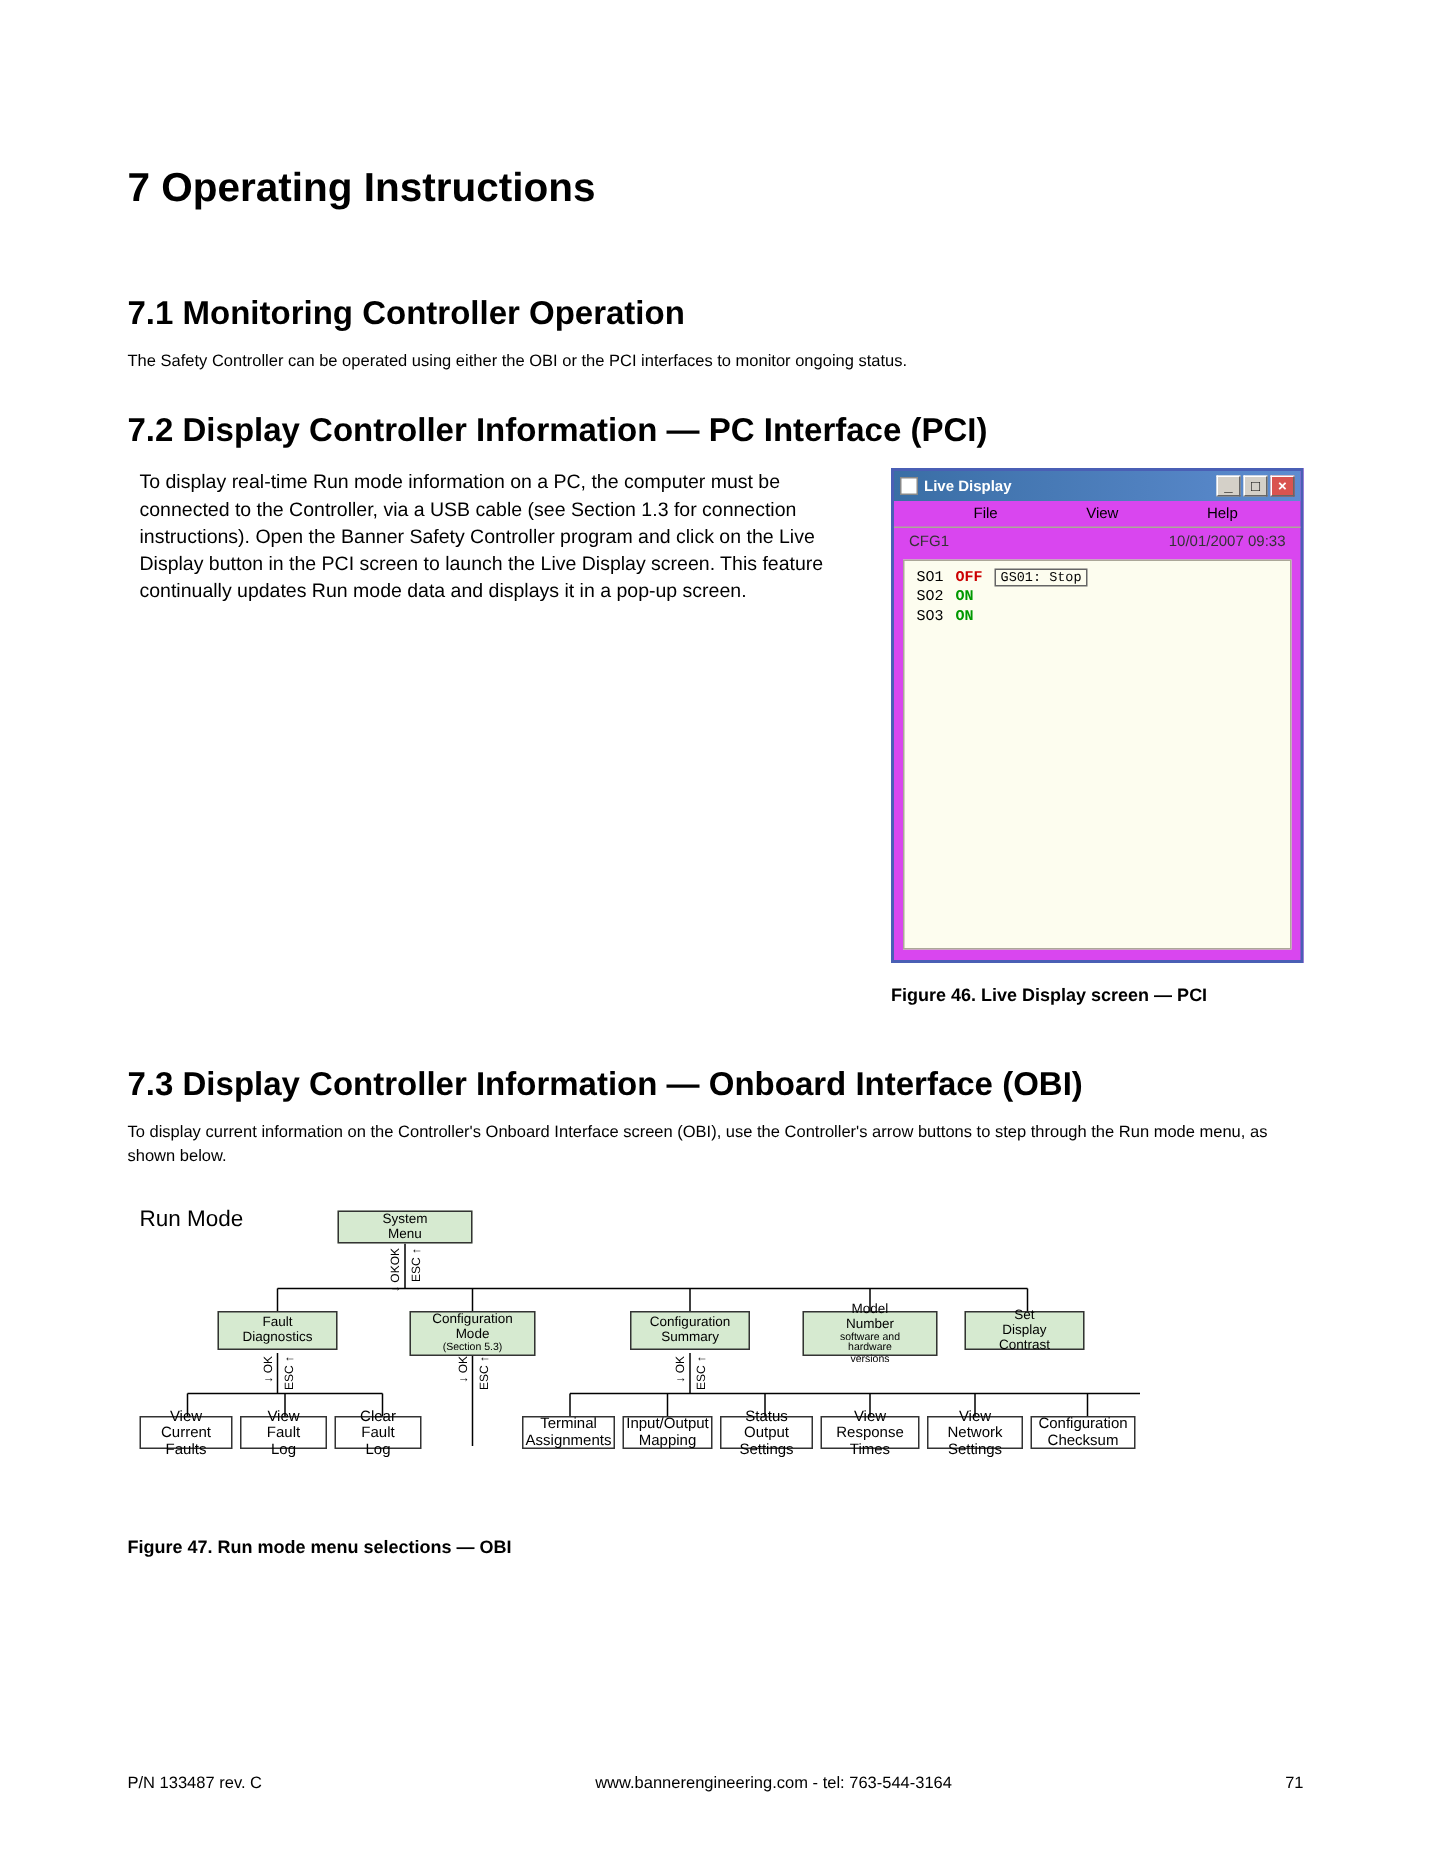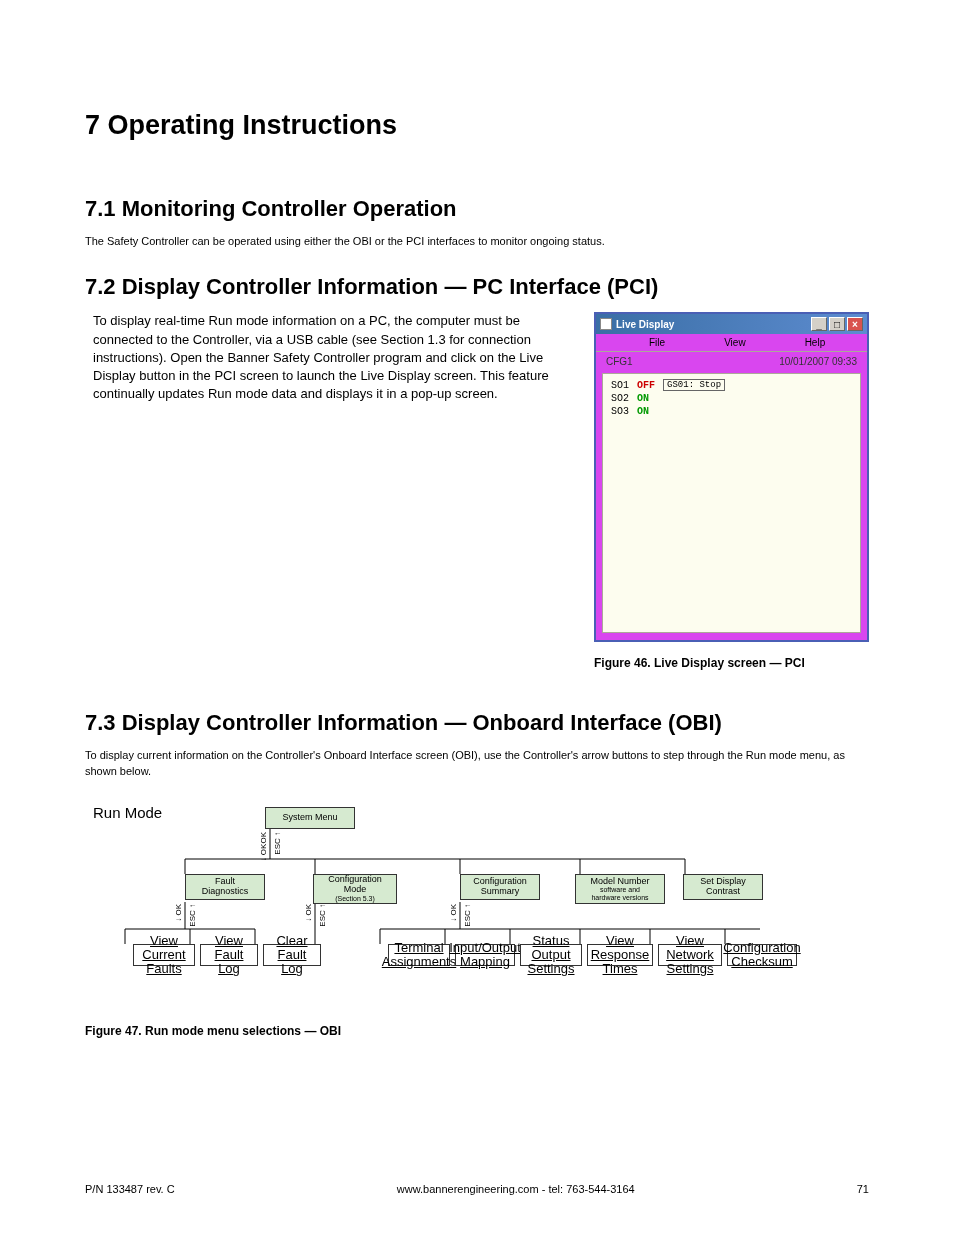--- a/index.html
+++ b/index.html
@@ -57,25 +57,25 @@
   .ld-tag { border:1px solid #666; padding:0 3px; font-size:9px; }
   .fig-caption { font-size:12px; font-weight:bold; text-align:left; margin-top:14px; }
   .fig-caption-left { font-size:12px; font-weight:bold; margin-top:20px; margin-bottom:40px; }
 
   
   .diagram-wrap { position:relative; margin-top:6px; margin-bottom:10px; }
   .run-mode-label { font-size:15px; position:absolute; left:8px; top:0; }
   .diagram { position:relative; width:700px; height:200px; font-size:9px; }
   .node {
     position:absolute; background:#d6ead0; border:1px solid #333;
-    padding:2px 4px; text-align:center; display:flex; flex-direction:column;
-    align-items:center; justify-content:center; line-height:1.1;margin-left:40px;
+    padding:2px 20px; text-align:center; display:flex; flex-direction:column;
+    align-items:center; justify-content:center; line-height:1.1;
   }
   .node.white { background:#fff; }
-  .node.small { font-size:13px;text-decoration:underline; }
+  .node.small { font-size:10px; }
   .vlabel {
     position:absolute; font-size:8px;
     writing-mode: vertical-rl; transform: rotate(180deg);
     white-space:nowrap;
   }
   svg.lines { position:absolute; left:0; top:0; }
 
   .footer {
     position:absolute; bottom:40px; left:85px; right:85px;
     font-size:11px; display:flex; justify-content:space-between;

